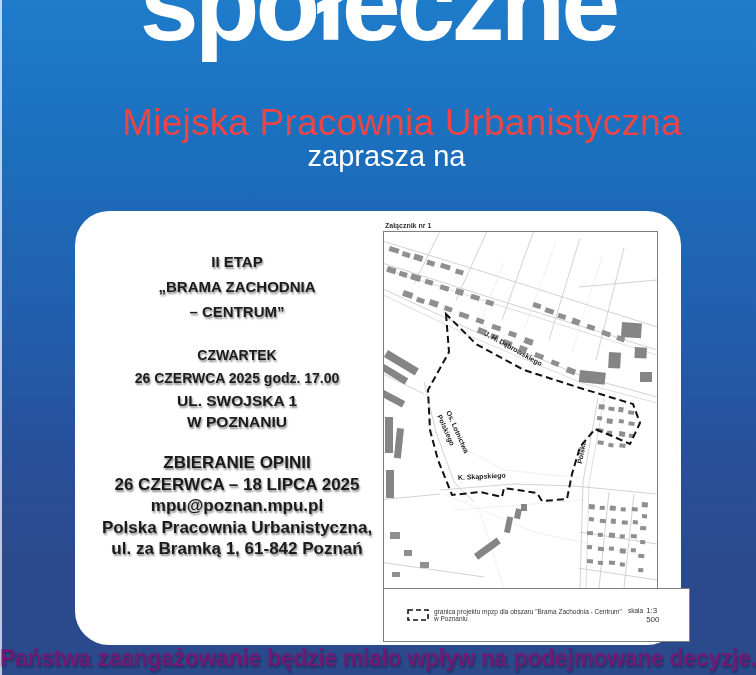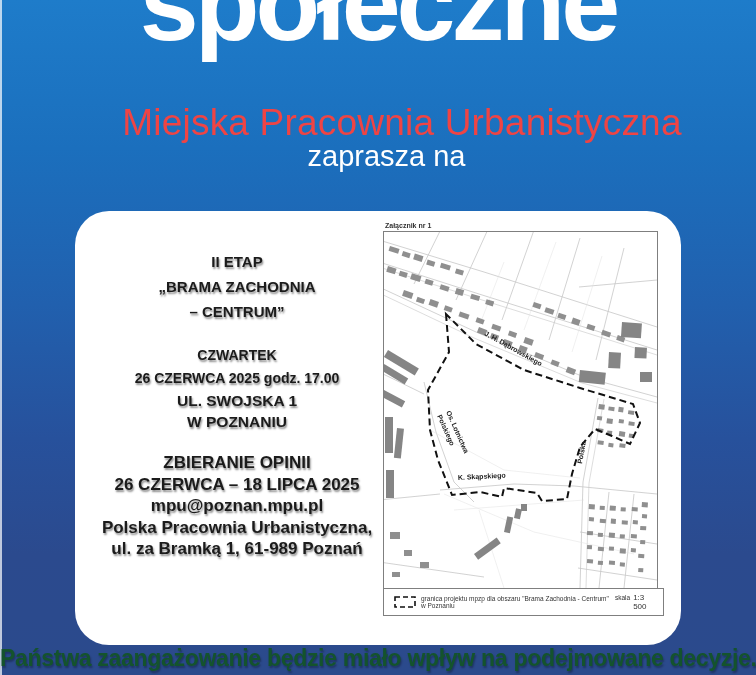--- a/index.html
+++ b/index.html
@@ -21,29 +21,29 @@
   }
   .card-left{position:absolute;left:12px;top:38px;width:300px;text-align:center;color:var(--text-dark);font-weight:bold;text-shadow:1px 1.5px 2px rgba(0,0,0,.45);}
   .t-line{font-size:15px;line-height:25px;}
   .stanza{margin-top:20px;}
   .m-big{font-size:14px;line-height:23px;}
   .m-small{font-size:15.5px;line-height:21px;}
   .o-line{font-size:17px;line-height:21.5px;}
   .map-panel{position:absolute;left:308px;top:11px;width:275px;}
   .attach{font-size:7px;color:#333;margin:0 0 2px 2px;font-weight:bold;}
   .map-frame{width:273px;height:356px;border:1px solid #7f7f7f;background:#fff;overflow:hidden;}
-  .legend{width:273px;height:20px;border:1px solid #7f7f7f;margin-top:-1px;background:#fff;display:flex;align-items:center;padding:3px;box-sizing:content-box;}
+  .legend{width:273px;height:20px;border:1px solid #7f7f7f;margin-top:-1px;background:#fff;display:flex;align-items:center;padding:16px;box-sizing:content-box;}
   .legend-sym{margin:0 5px 0 7px;flex:0 0 auto;}
   .legend-text{font-size:6.5px;color:#333;}
   .legend-scale{margin-left:auto;margin-right:6px;display:flex;align-items:baseline;gap:3px;}
   .scale-word{font-size:6.5px;color:#333;}
   .scale-val{font-size:8px;color:#333;}
   .footer{
     position:absolute;top:645px;left:0;right:0;text-align:center;white-space:nowrap;
-    color:#14532d;font-size:23px;font-weight:bold;letter-spacing:-.3px;text-shadow:1px 2px 2px rgba(0,0,0,.3);
+    color:#701a75;font-size:23px;font-weight:bold;letter-spacing:-.3px;text-shadow:1px 2px 2px rgba(0,0,0,.3);
   }
   .bld{fill:#8f8f8f;}
   .bldd{fill:#858585;}
   .road{stroke:#c6c6c6;stroke-width:.8;fill:none;}
   .road2{stroke:#cfcfcf;stroke-width:.7;fill:none;}
   .parcel{stroke:#e0e0e0;stroke-width:.5;fill:none;}
   .boundary{fill:none;stroke:var(--map-boundary);stroke-width:2;stroke-dasharray:7 4;}
   .maplabel{font-family:"Liberation Sans",sans-serif;font-size:7px;font-weight:bold;fill:#222;}
 </style>
 </head>
@@ -67,21 +67,21 @@
       <div class="m-big">CZWARTEK</div>
       <div class="m-big">26 CZERWCA 2025 godz. 17.00</div>
       <div class="m-small">UL. SWOJSKA 1</div>
       <div class="m-small">W POZNANIU</div>
     </div>
     <div class="stanza">
       <div class="o-line">ZBIERANIE OPINII</div>
       <div class="o-line">26 CZERWCA – 18 LIPCA 2025</div>
       <div class="o-line">mpu@poznan.mpu.pl</div>
       <div class="o-line">Polska Pracownia Urbanistyczna,</div>
-      <div class="o-line">ul. za Bramką 1, 61-989 Poznań</div>
+      <div class="o-line">ul. za Bramką 1, 61-842 Poznań</div>
     </div>
   </div>
 
   <div class="map-panel">
     <div class="attach">Załącznik nr 1</div>
     <div class="map-frame">
       <svg width="273" height="356" viewBox="0 0 273 356">
 
         <path class="road" d="M-5 8 L100 40 L273 95"></path>
         <path class="road" d="M-5 30 L95 62 L273 118"></path>

